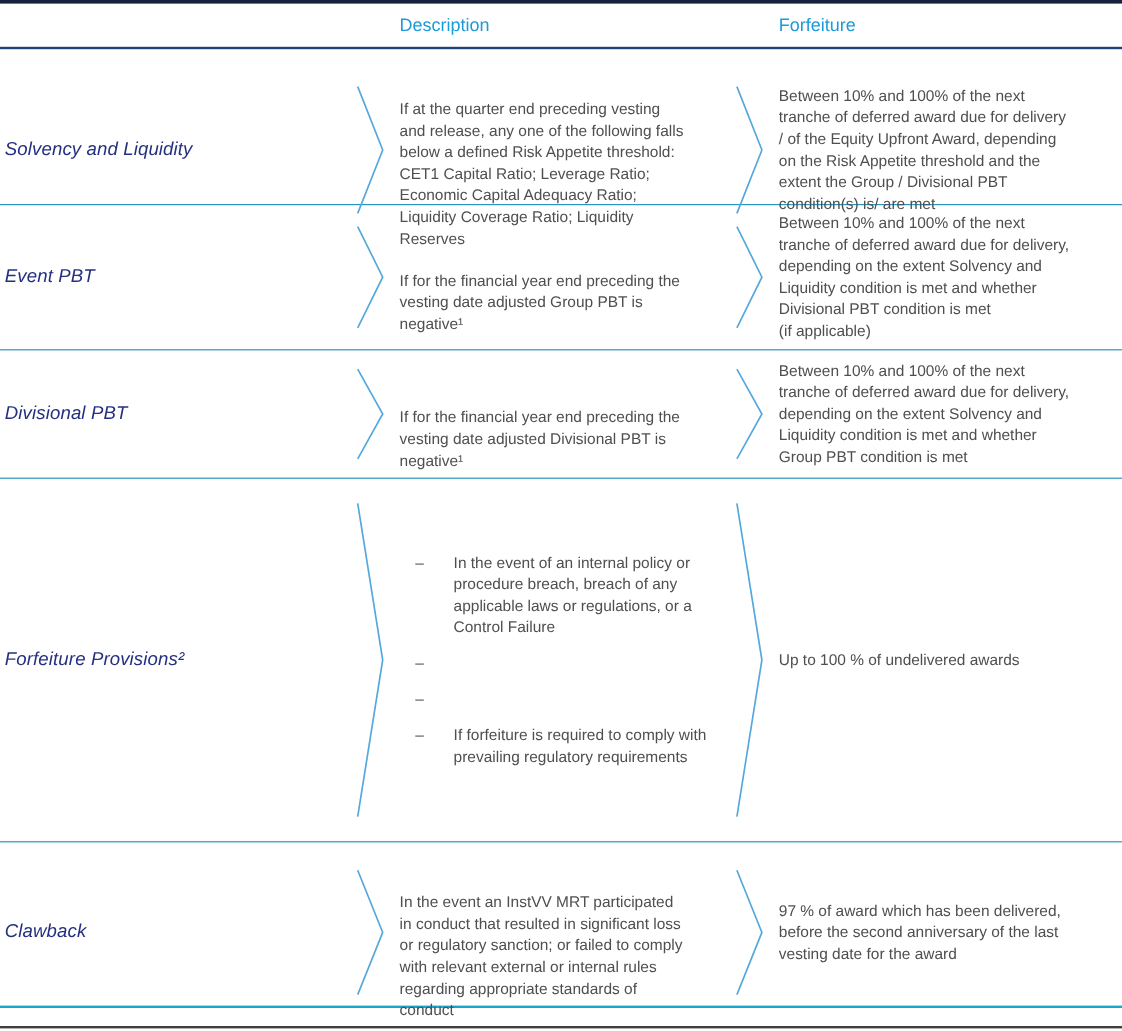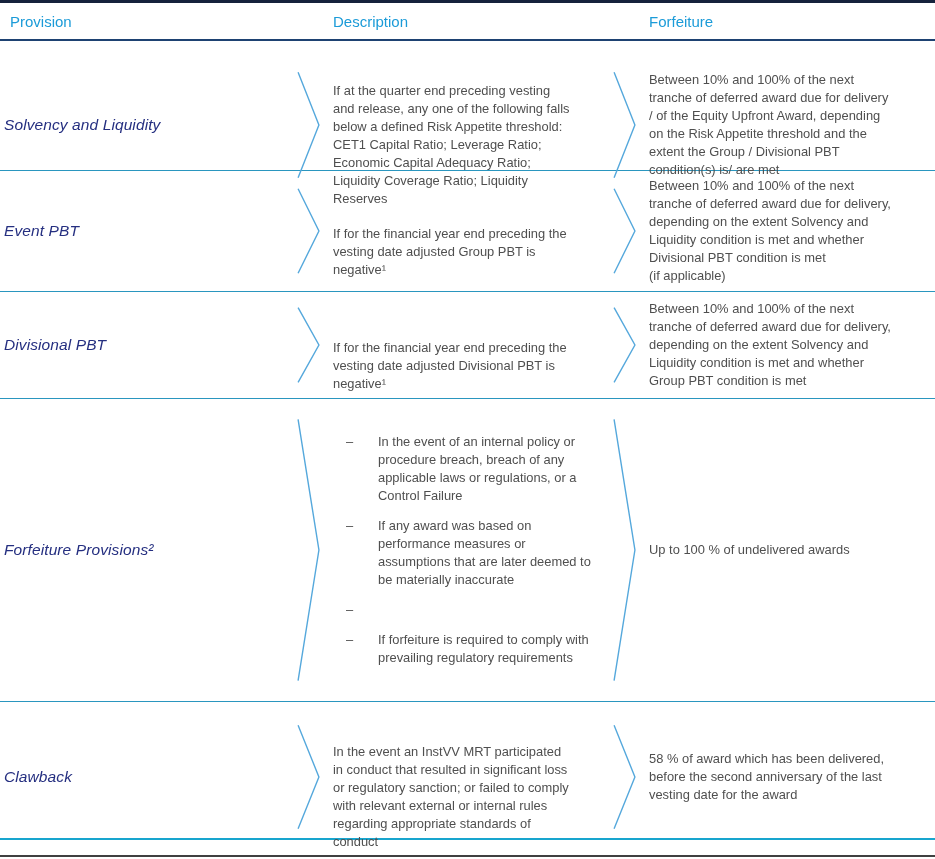--- a/index.html
+++ b/index.html
@@ -33,21 +33,20 @@
   .bullet .mk{color:var(--body-text);}
   .bullet .bt{white-space:pre-line;}
   .bottom-gray{position:absolute;left:0;right:0;bottom:2px;height:2px;background:var(--bottom-gray);}
 </style>
 </head>
 <body>
 
 <div class="page">
 
   <div class="hdr">
-    <div class="h h1">Provision</div>
     <div class="h h2">Description</div>
     <div class="h h3">Forfeiture</div>
   </div>
 
   <div class="row r1">
     <div class="prov">Solvency and Liquidity</div>
     <div class="chev">
       <svg viewBox="0 0 24 100" preserveAspectRatio="none">
           <polyline points="2,2 22,50 2,98" fill="none" stroke="#55A8DC" stroke-width="1.4" vector-effect="non-scaling-stroke"></polyline>
         </svg>
@@ -127,24 +126,20 @@
     <div class="bullets">
       <div class="bullet">
         <span class="mk">–</span>
         <span class="bt">In the event of an internal policy or
 procedure breach, breach of any
 applicable laws or regulations, or a
 Control Failure</span>
       </div>
       <div class="bullet">
         <span class="mk">–</span>
-        <span class="bt">If any award was based on
-performance measures or
-assumptions that are later deemed to
-be materially inaccurate</span>
       </div>
       <div class="bullet">
         <span class="mk">–</span>
       </div>
       <div class="bullet">
         <span class="mk">–</span>
         <span class="bt">If forfeiture is required to comply with
 prevailing regulatory requirements</span>
       </div>
     </div>
@@ -167,19 +162,19 @@
 in conduct that resulted in significant loss
 or regulatory sanction; or failed to comply
 with relevant external or internal rules
 regarding appropriate standards of
 conduct</div>
     <div class="chev">
       <svg viewBox="0 0 24 100" preserveAspectRatio="none">
           <polyline points="2,2 22,50 2,98" fill="none" stroke="#55A8DC" stroke-width="1.4" vector-effect="non-scaling-stroke"></polyline>
         </svg>
     </div>
-    <div class="forf">58 % of award which has been delivered,
+    <div class="forf">97 % of award which has been delivered,
 before the second anniversary of the last
 vesting date for the award</div>
   </div>
 
   <div class="bottom-gray"></div>
 </div>
 
 </body></html>

